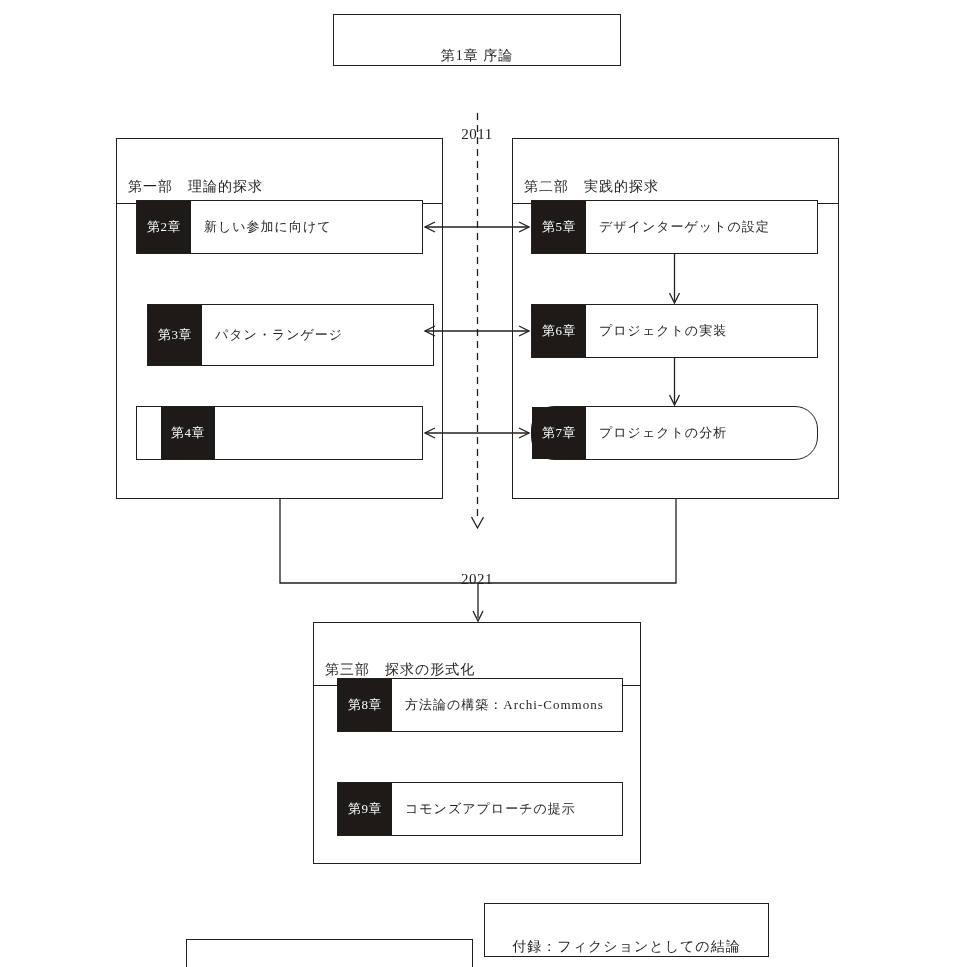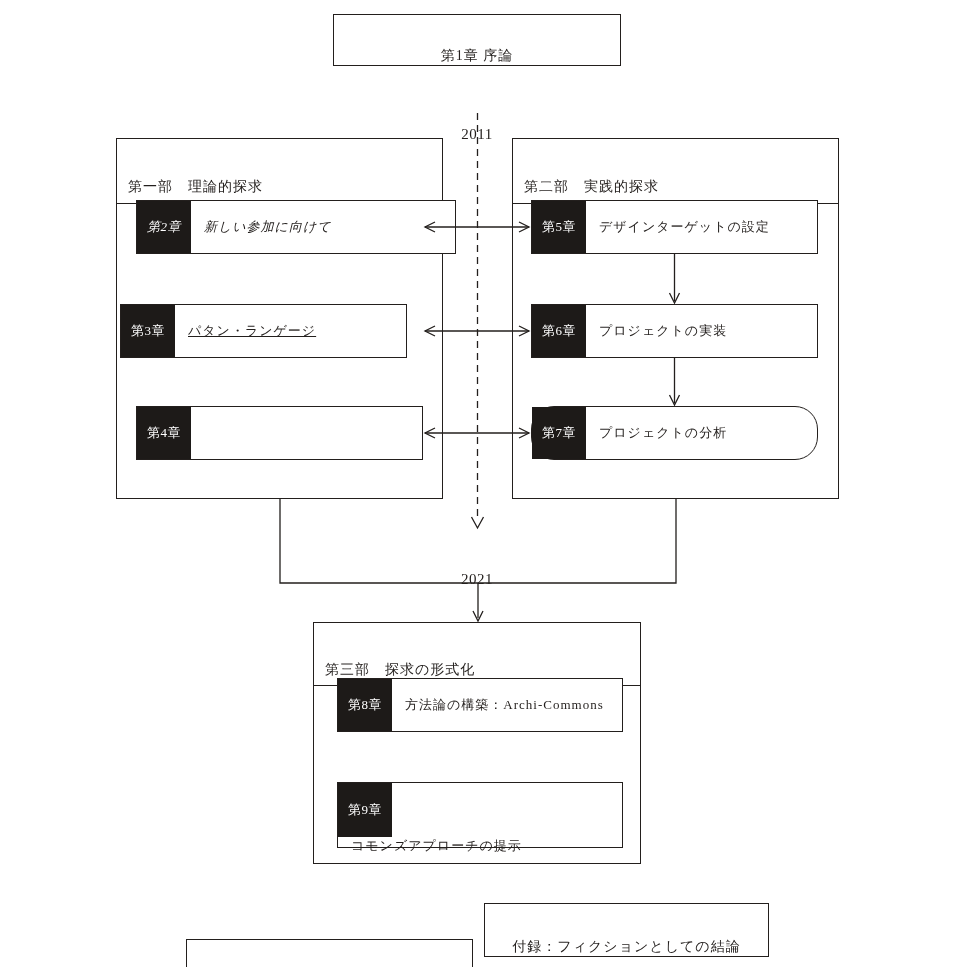--- a/index.html
+++ b/index.html
@@ -46,29 +46,29 @@
     <span>第1章 序論</span>
   </div>
 
   <div class="abs year-label" style="left:445px;top:90px;">2011</div>
   <div class="abs year-label" style="left:445px;top:535px;">2021</div>
 
   <div class="abs panel" style="left:116px;top:138px;width:327px;height:361px;">
     <div class="panel-header">第一部　理論的探求</div>
   </div>
 
-  <div class="abs chapter-box" style="left:136px;top:200px;width:320px;height:54px;font-style:italic;">
+  <div class="abs chapter-box" style="left:136px;top:200px;width:287px;height:54px;">
     <div class="chapter-no">第2章</div>
     <div class="chapter-title">新しい参加に向けて</div>
   </div>
-  <div class="abs chapter-box" style="left:120px;top:304px;width:287px;height:54px;text-decoration:underline;">
+  <div class="abs chapter-box" style="left:147px;top:304px;width:287px;height:62px;">
     <div class="chapter-no">第3章</div>
     <div class="chapter-title">パタン・ランゲージ</div>
   </div>
-  <div class="abs chapter-box" style="left:136px;top:406px;width:287px;height:54px;">
+  <div class="abs chapter-box" style="left:136px;top:406px;width:287px;height:54px;padding-left:24px;">
     <div class="chapter-no">第4章</div>
   </div>
 
   <div class="abs panel" style="left:512px;top:138px;width:327px;height:361px;">
     <div class="panel-header">第二部　実践的探求</div>
   </div>
 
   <div class="abs chapter-box" style="left:531px;top:200px;width:287px;height:54px;">
     <div class="chapter-no">第5章</div>
     <div class="chapter-title">デザインターゲットの設定</div>
@@ -83,21 +83,21 @@
   </div>
 
   <div class="abs panel" style="left:313px;top:622px;width:328px;height:242px;">
     <div class="panel-header" style="height:31px;">第三部　探求の形式化</div>
   </div>
 
   <div class="abs chapter-box" style="left:337px;top:678px;width:286px;height:54px;">
     <div class="chapter-no">第8章</div>
     <div class="chapter-title">方法論の構築：Archi-Commons</div>
   </div>
-  <div class="abs chapter-box" style="left:337px;top:782px;width:286px;height:66px;flex-direction:column;">
+  <div class="abs chapter-box" style="left:337px;top:782px;width:286px;height:54px;">
     <div class="chapter-no">第9章</div>
     <div class="chapter-title">コモンズアプローチの提示</div>
   </div>
 
   <div class="abs plain-box" style="left:186px;top:903px;width:287px;height:54px;margin-top:36px;">
     <span>第10章　結論</span>
   </div>
   <div class="abs plain-box" style="left:484px;top:903px;width:285px;height:54px;">
     <span>付録：フィクションとしての結論</span>
   </div>

